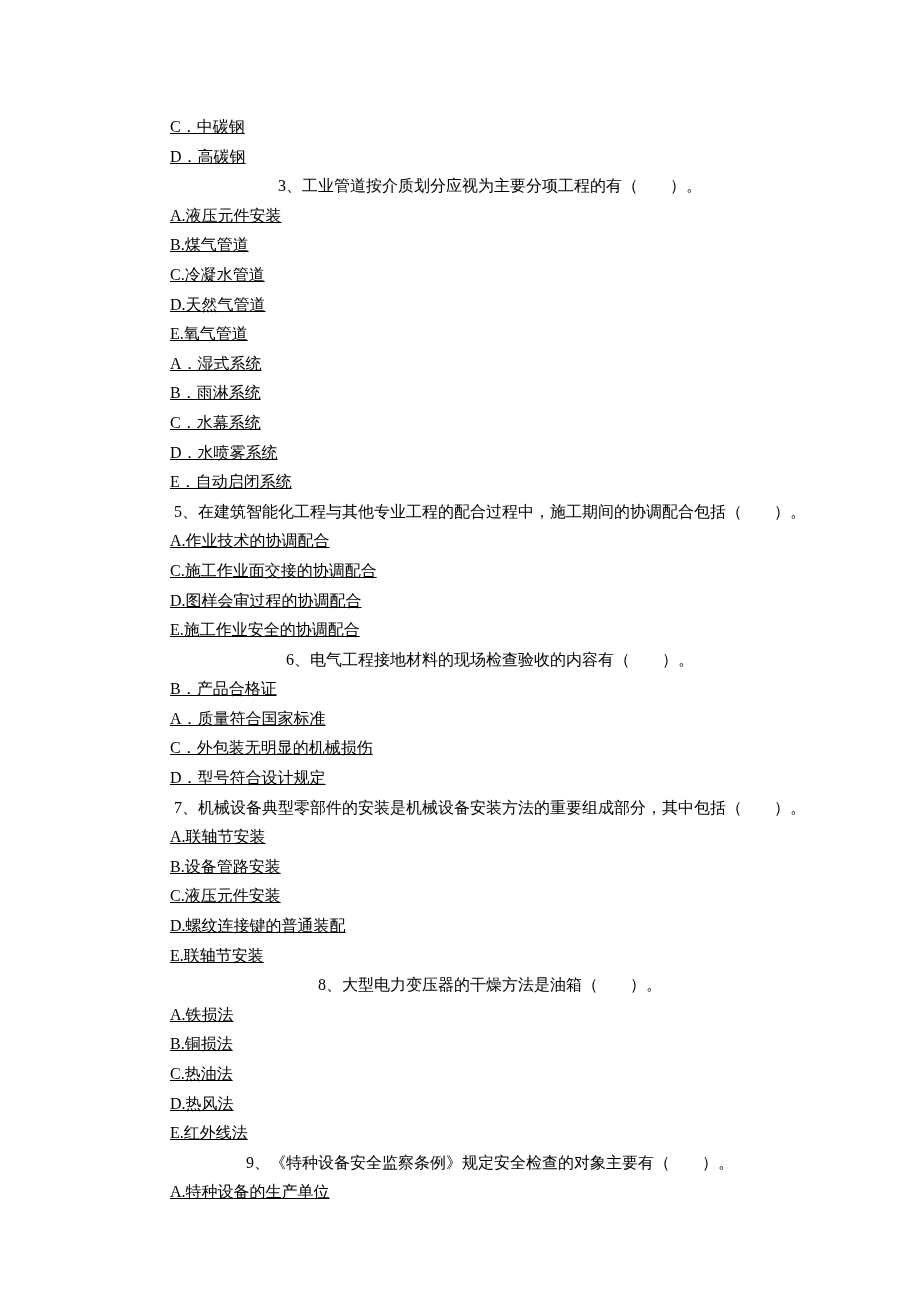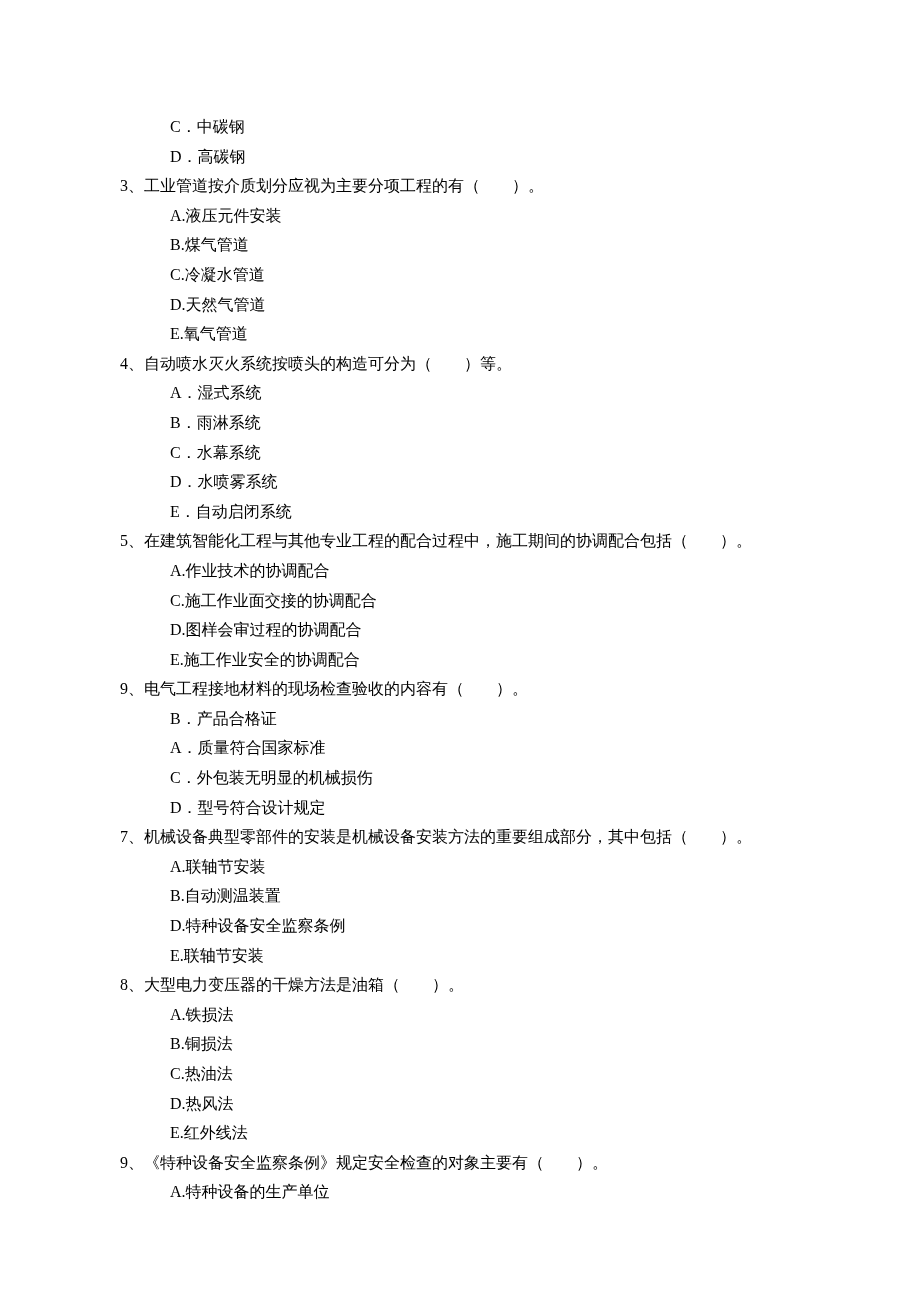--- a/index.html
+++ b/index.html
@@ -19,64 +19,66 @@
     box-sizing: border-box;
     position: relative;
   }
   .content {
     padding-left: 120px;
     padding-right: 60px;
   }
   .option {
     padding-left: 50px;
     margin: 4px 0;
+    text-decoration: underline;
   }
   .question {
     margin: 4px 0;
+    text-align: center;
   }
 </style>
 </head>
 <body>
 
 <div class="page">
   <div class="content">
 
     <div class="option">C．中碳钢</div>
     <div class="option">D．高碳钢</div>
 
     <div class="question">3、工业管道按介质划分应视为主要分项工程的有（　　）。</div>
     <div class="option">A.液压元件安装</div>
     <div class="option">B.煤气管道</div>
     <div class="option">C.冷凝水管道</div>
     <div class="option">D.天然气管道</div>
     <div class="option">E.氧气管道</div>
 
-    <div class="question">4、自动喷水灭火系统按喷头的构造可分为（　　）等。</div>
     <div class="option">A．湿式系统</div>
     <div class="option">B．雨淋系统</div>
     <div class="option">C．水幕系统</div>
     <div class="option">D．水喷雾系统</div>
     <div class="option">E．自动启闭系统</div>
 
     <div class="question">5、在建筑智能化工程与其他专业工程的配合过程中，施工期间的协调配合包括（　　）。</div>
     <div class="option">A.作业技术的协调配合</div>
     <div class="option">C.施工作业面交接的协调配合</div>
     <div class="option">D.图样会审过程的协调配合</div>
     <div class="option">E.施工作业安全的协调配合</div>
 
-    <div class="question">9、电气工程接地材料的现场检查验收的内容有（　　）。</div>
+    <div class="question">6、电气工程接地材料的现场检查验收的内容有（　　）。</div>
     <div class="option">B．产品合格证</div>
     <div class="option">A．质量符合国家标准</div>
     <div class="option">C．外包装无明显的机械损伤</div>
     <div class="option">D．型号符合设计规定</div>
 
     <div class="question">7、机械设备典型零部件的安装是机械设备安装方法的重要组成部分，其中包括（　　）。</div>
     <div class="option">A.联轴节安装</div>
-    <div class="option">B.自动测温装置</div>
-    <div class="option">D.特种设备安全监察条例</div>
+    <div class="option">B.设备管路安装</div>
+    <div class="option">C.液压元件安装</div>
+    <div class="option">D.螺纹连接键的普通装配</div>
     <div class="option">E.联轴节安装</div>
 
     <div class="question">8、大型电力变压器的干燥方法是油箱（　　）。</div>
     <div class="option">A.铁损法</div>
     <div class="option">B.铜损法</div>
     <div class="option">C.热油法</div>
     <div class="option">D.热风法</div>
     <div class="option">E.红外线法</div>
 
     <div class="question">9、《特种设备安全监察条例》规定安全检查的对象主要有（　　）。</div>

